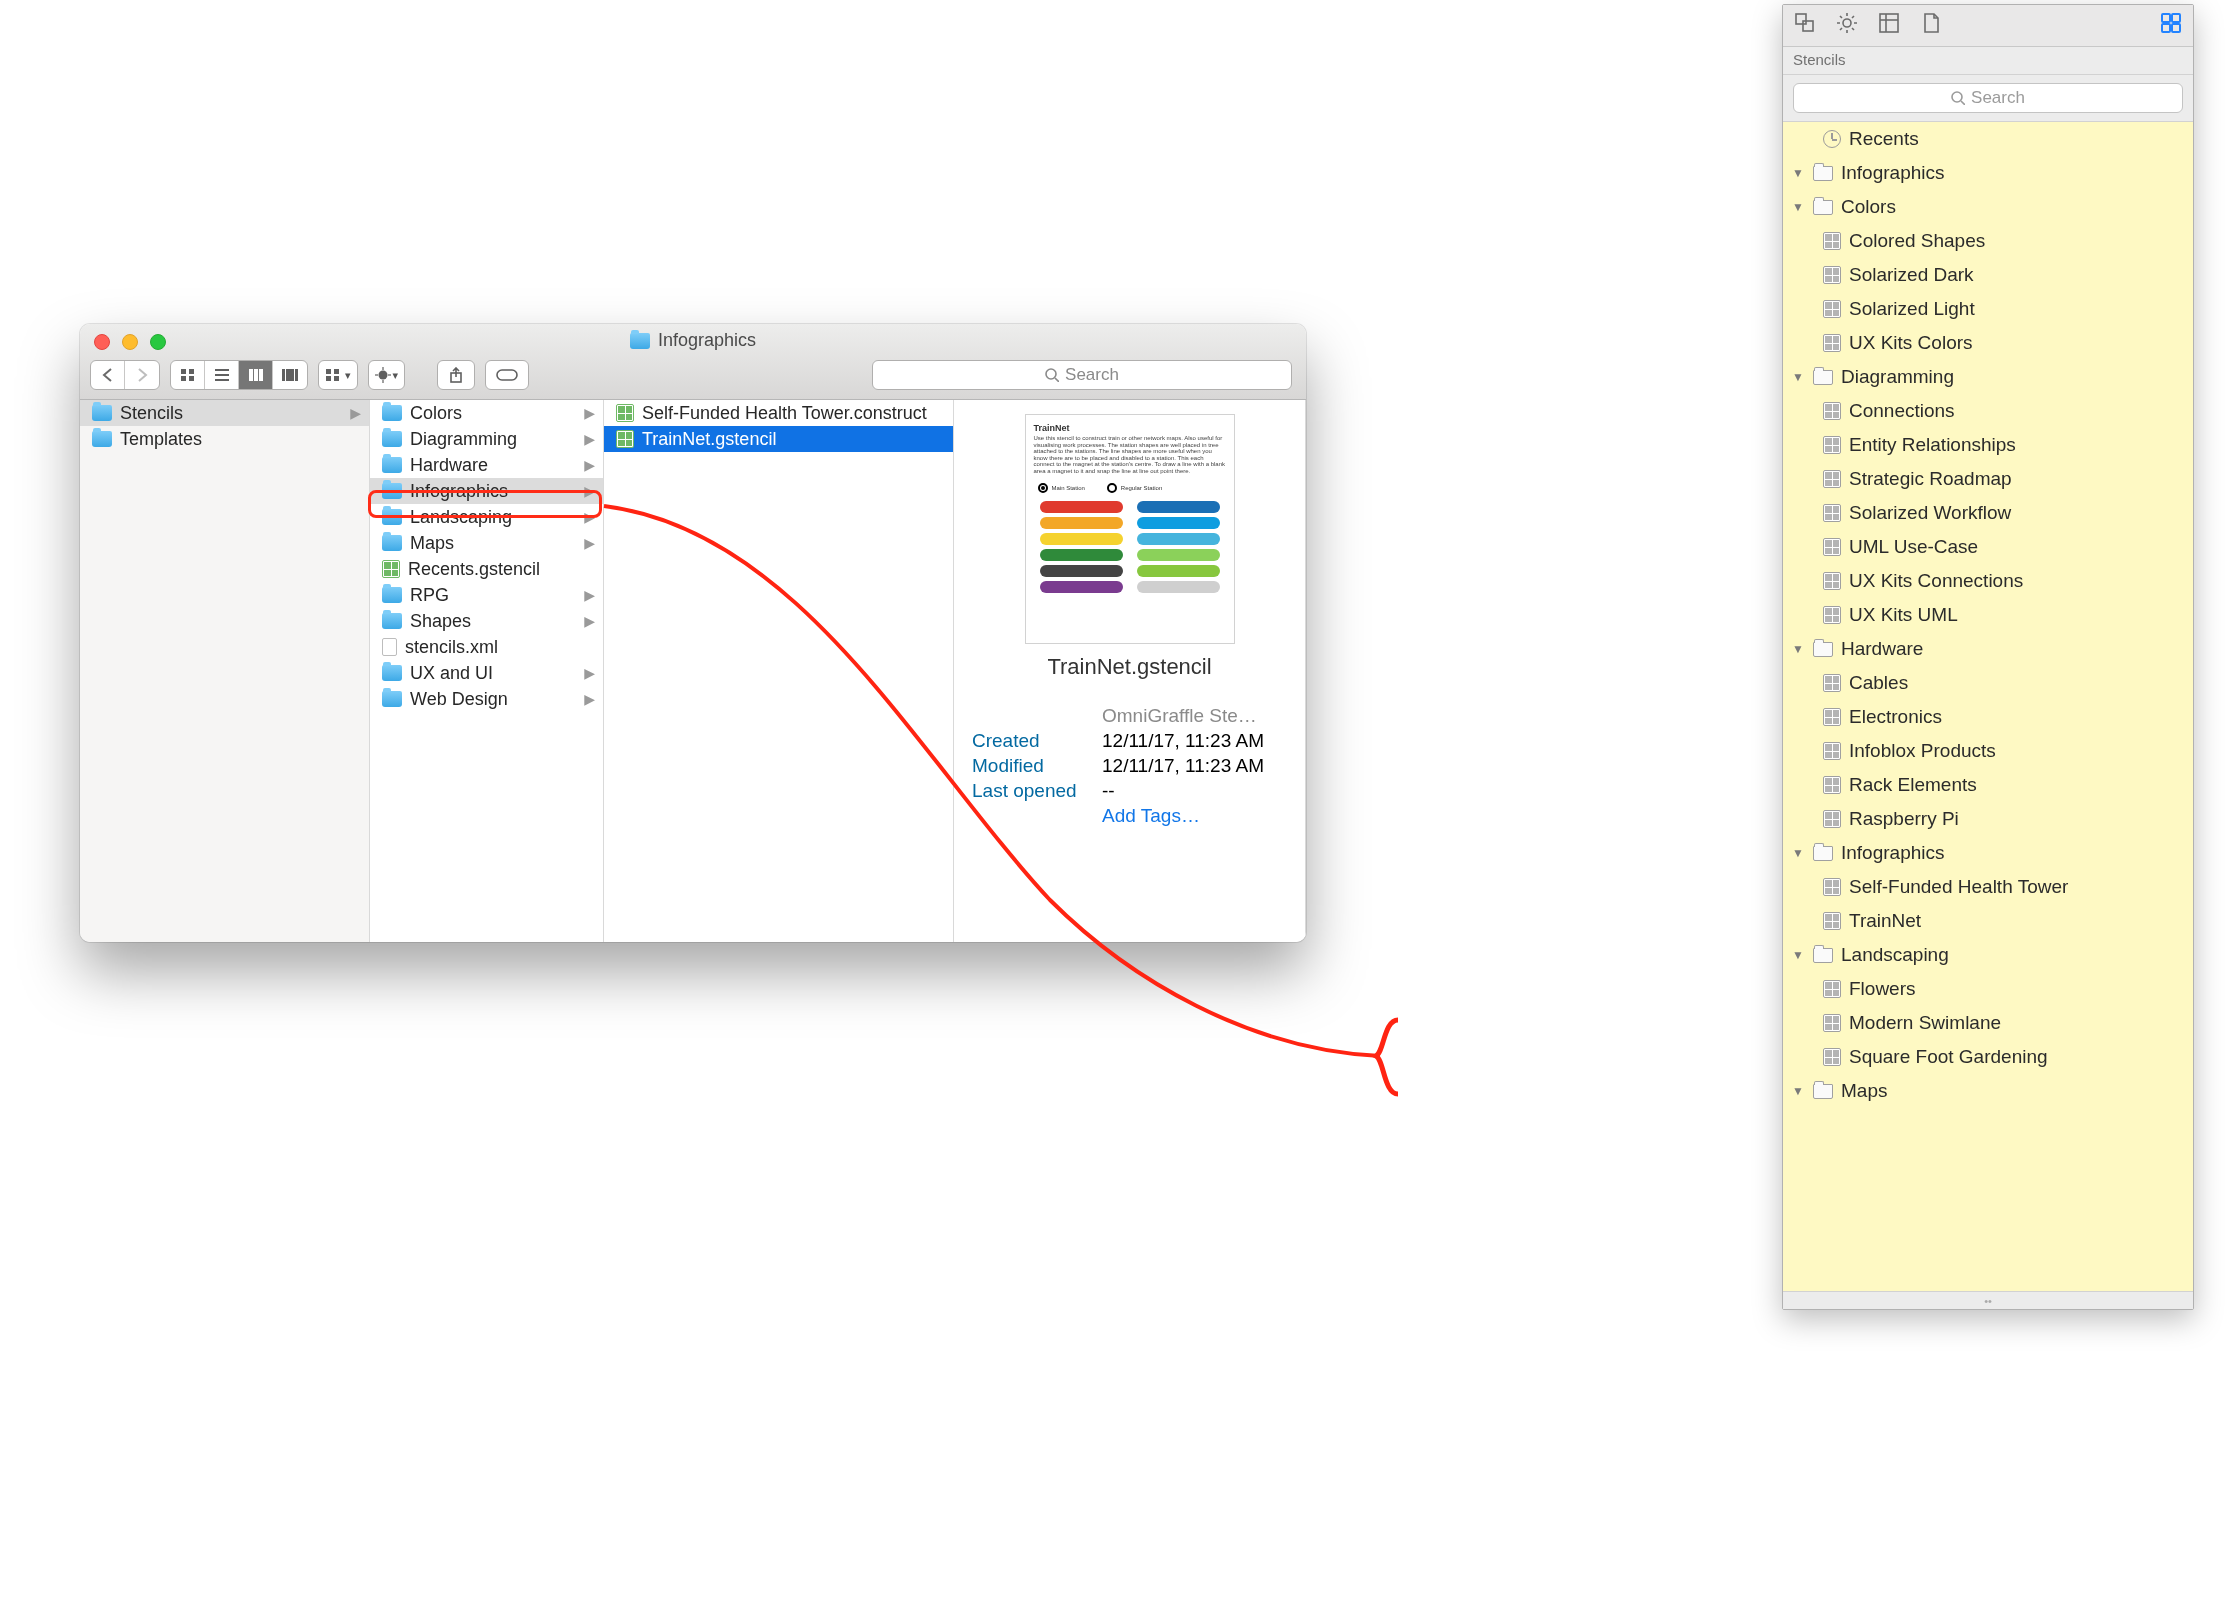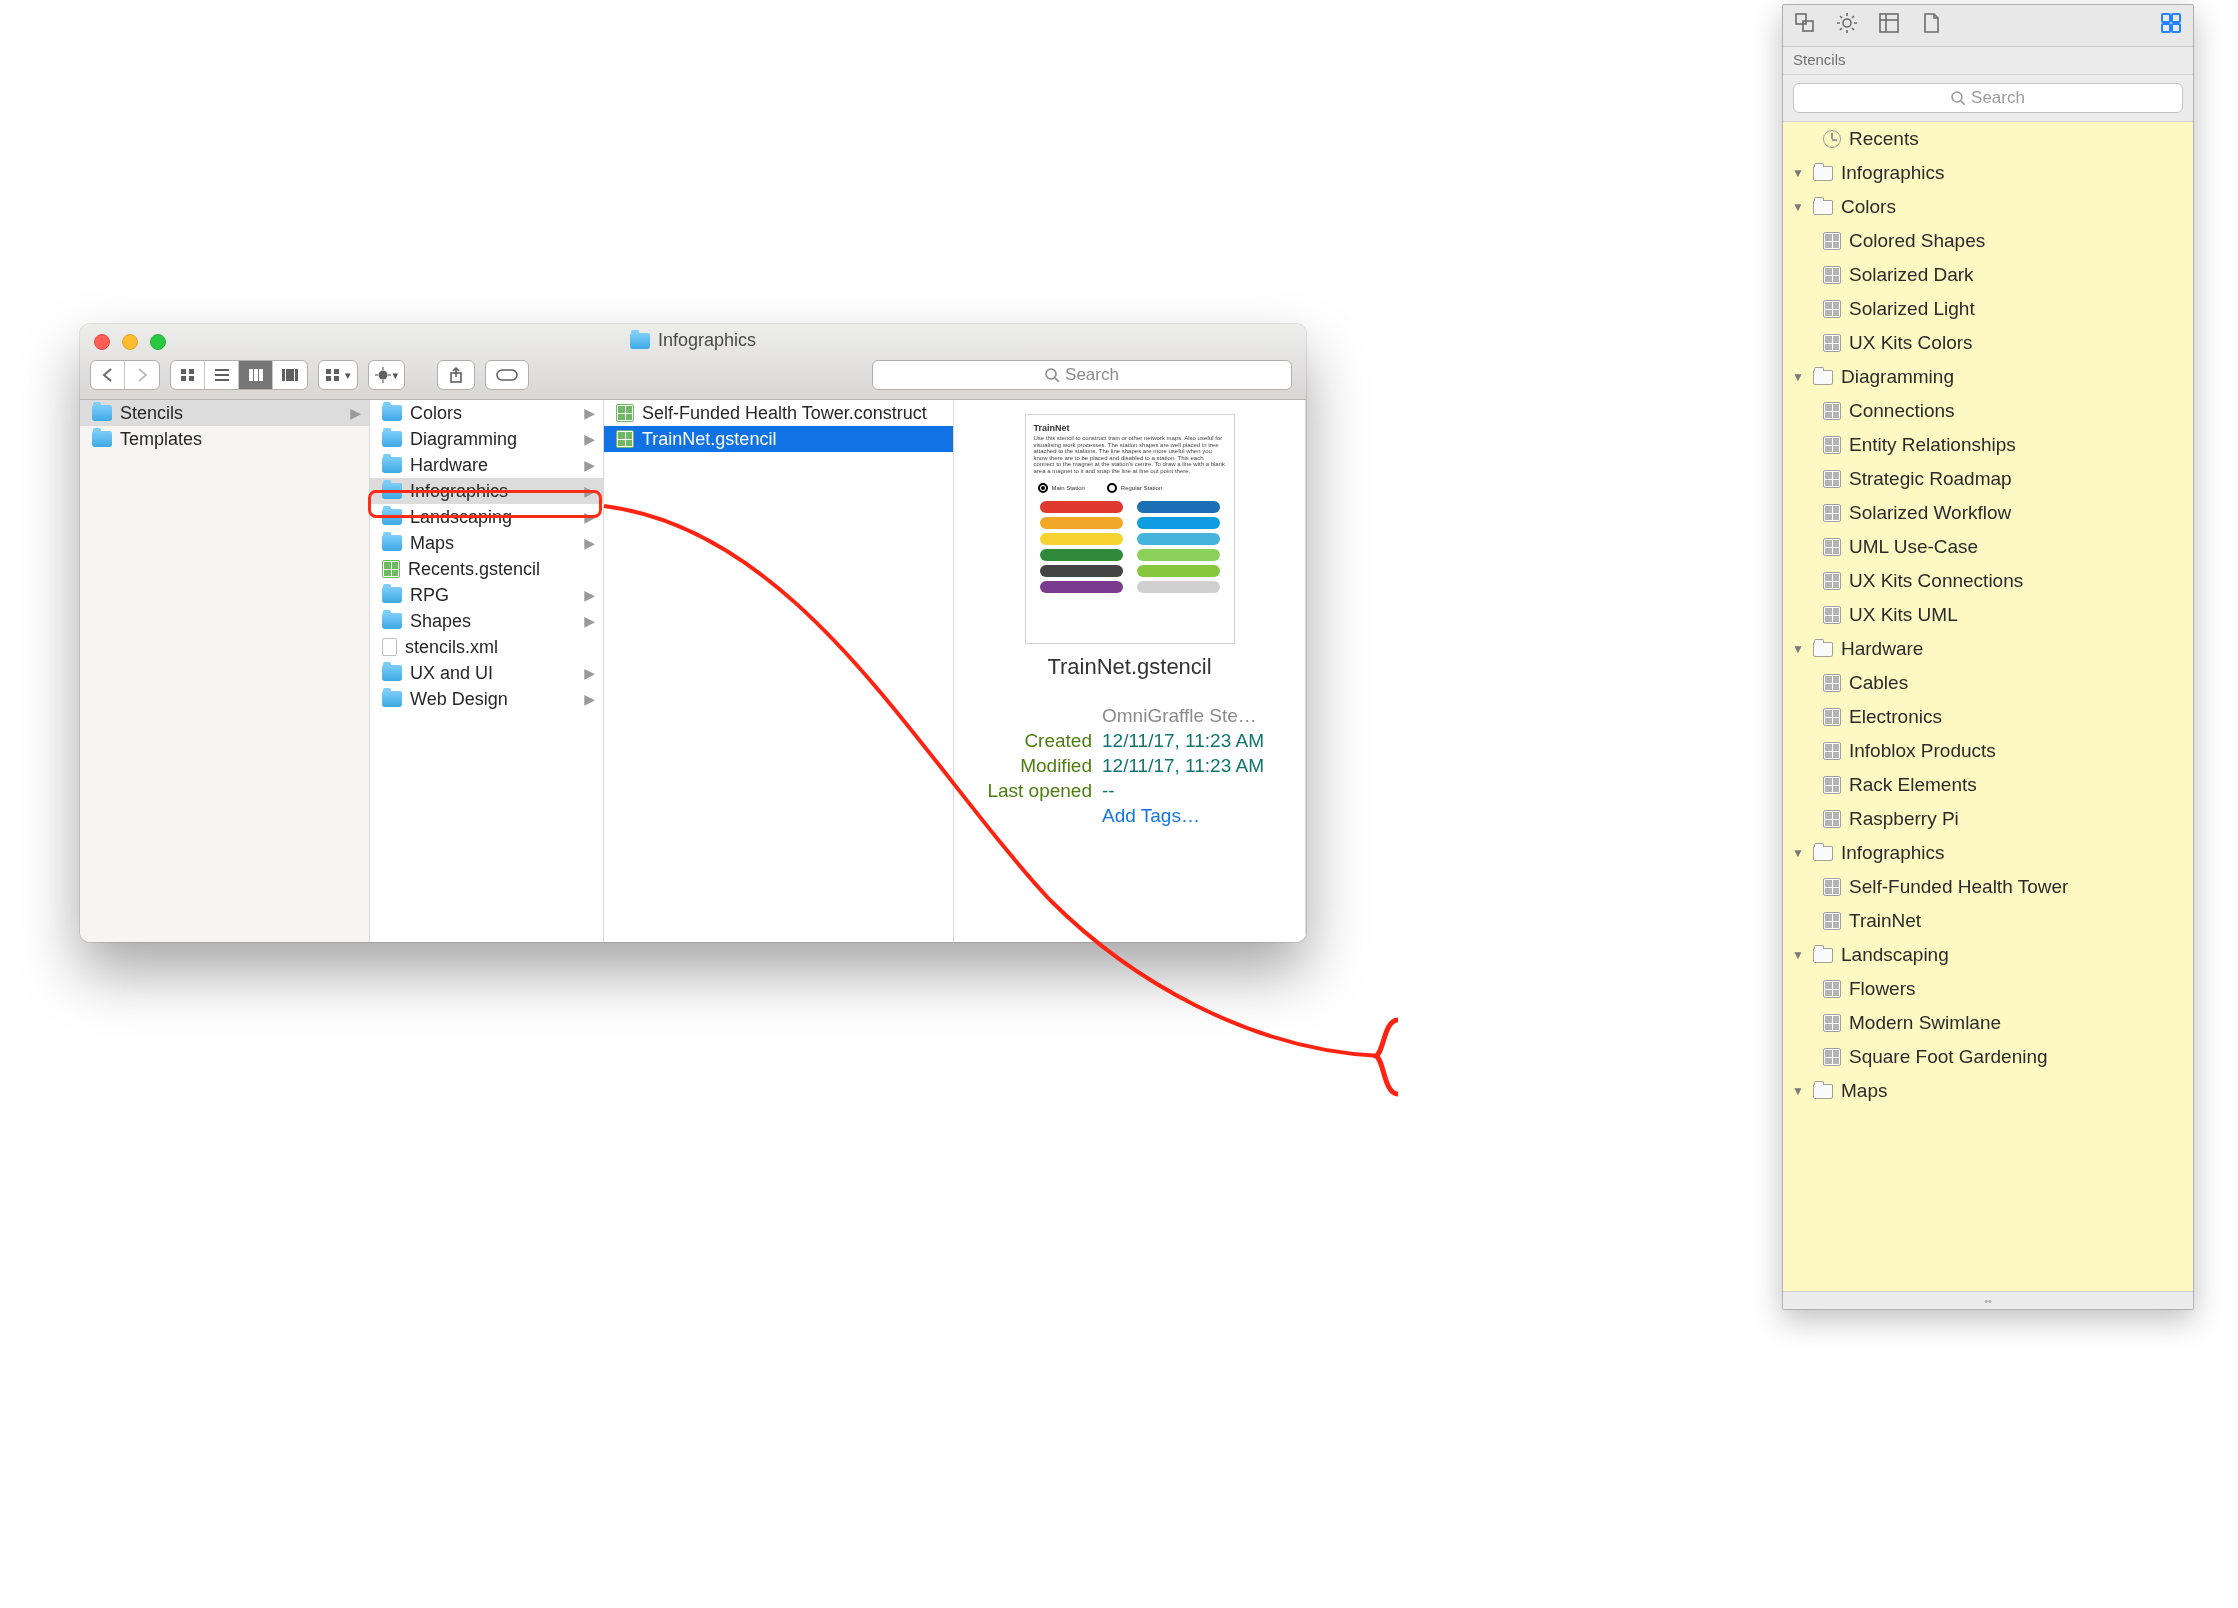--- a/index.html
+++ b/index.html
@@ -57,22 +57,22 @@
 .thumb-desc{font-size:6px;line-height:1.1;color:#444;margin:2px 0 8px;}
 .dots{display:flex;gap:22px;align-items:center;margin-bottom:8px;margin-left:4px;}
 .dot-lbl{display:flex;align-items:center;gap:4px;font-size:6px;}
 .dot{width:10px;height:10px;border-radius:50%;border:2px solid #000;}
 .dot.solid::after{content:"";display:block;width:4px;height:4px;border-radius:50%;background:#000;margin:1px;}
 .swatches{display:grid;grid-template-columns:1fr 1fr;gap:4px 14px;padding:0 6px;}
 .swatch{height:12px;border-radius:6px;}
 .preview-name{font-size:22px;margin-top:10px;color:#333;}
 .meta{width:100%;margin-top:22px;font-size:19px;}
 .meta-row{display:flex;justify-content:flex-start;gap:10px;margin:3px 0;}
-.meta-row .k{width:120px;text-align:right;color:#4d7c0f;}
-.meta-row .v{color:#0f766e;}
+.meta-row .k{width:120px;color:#0369a1;}
+.meta-row .v{color:#000000;}
 .addtags{color:#1176e8;margin-left:130px;margin-top:3px;cursor:pointer;}
 
 
 .connector-svg{position:absolute;left:0;top:0;width:2238px;height:1608px;pointer-events:none;z-index:8;}
 .connector-svg path{stroke:#ff2412;stroke-width:4;fill:none;}
 .connector-svg .brace{stroke:#ff2412;stroke-width:5;fill:none;}
 
 
 .panel{
   position:absolute; right:44px; top:4px; width:412px; height:1306px;

